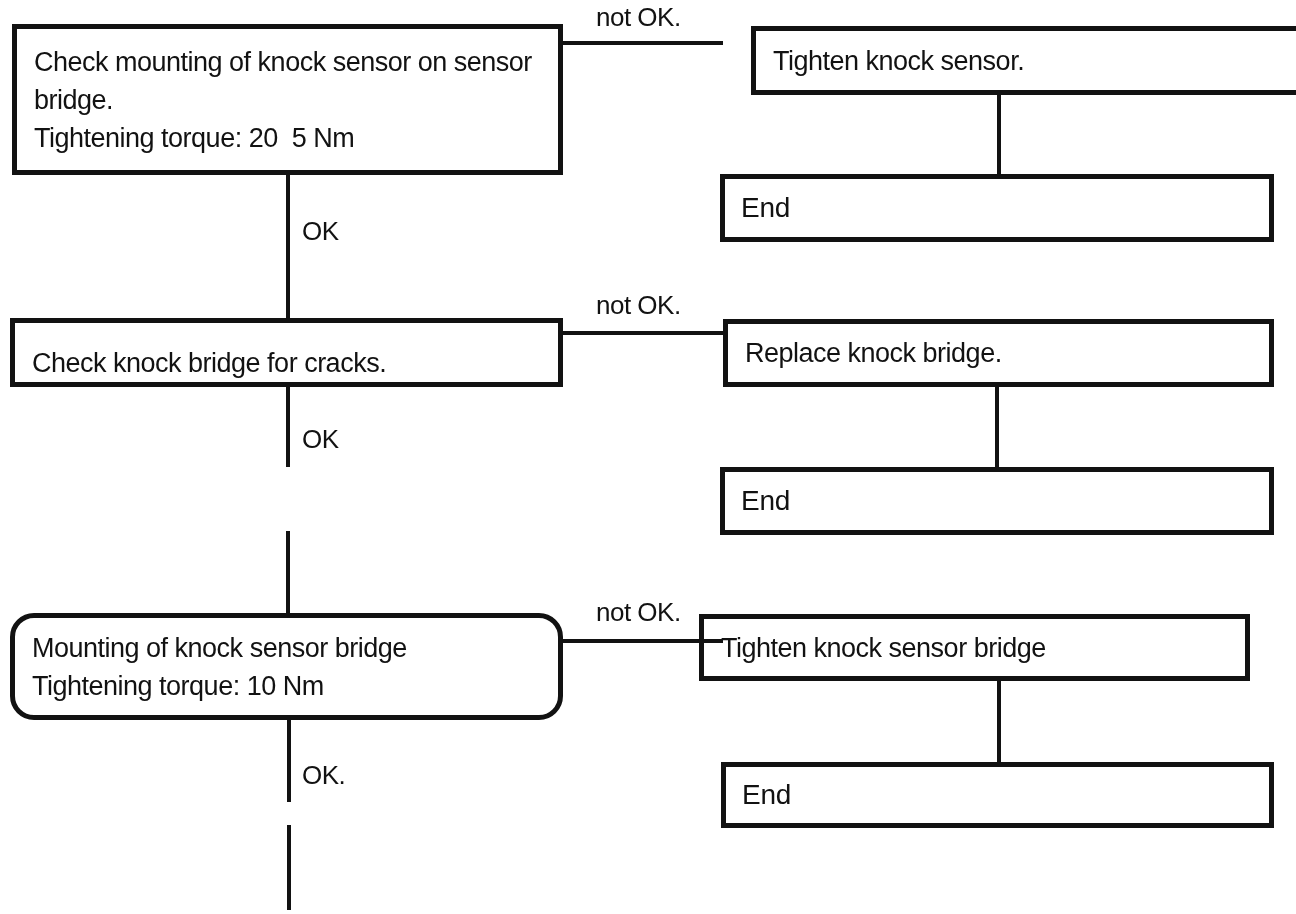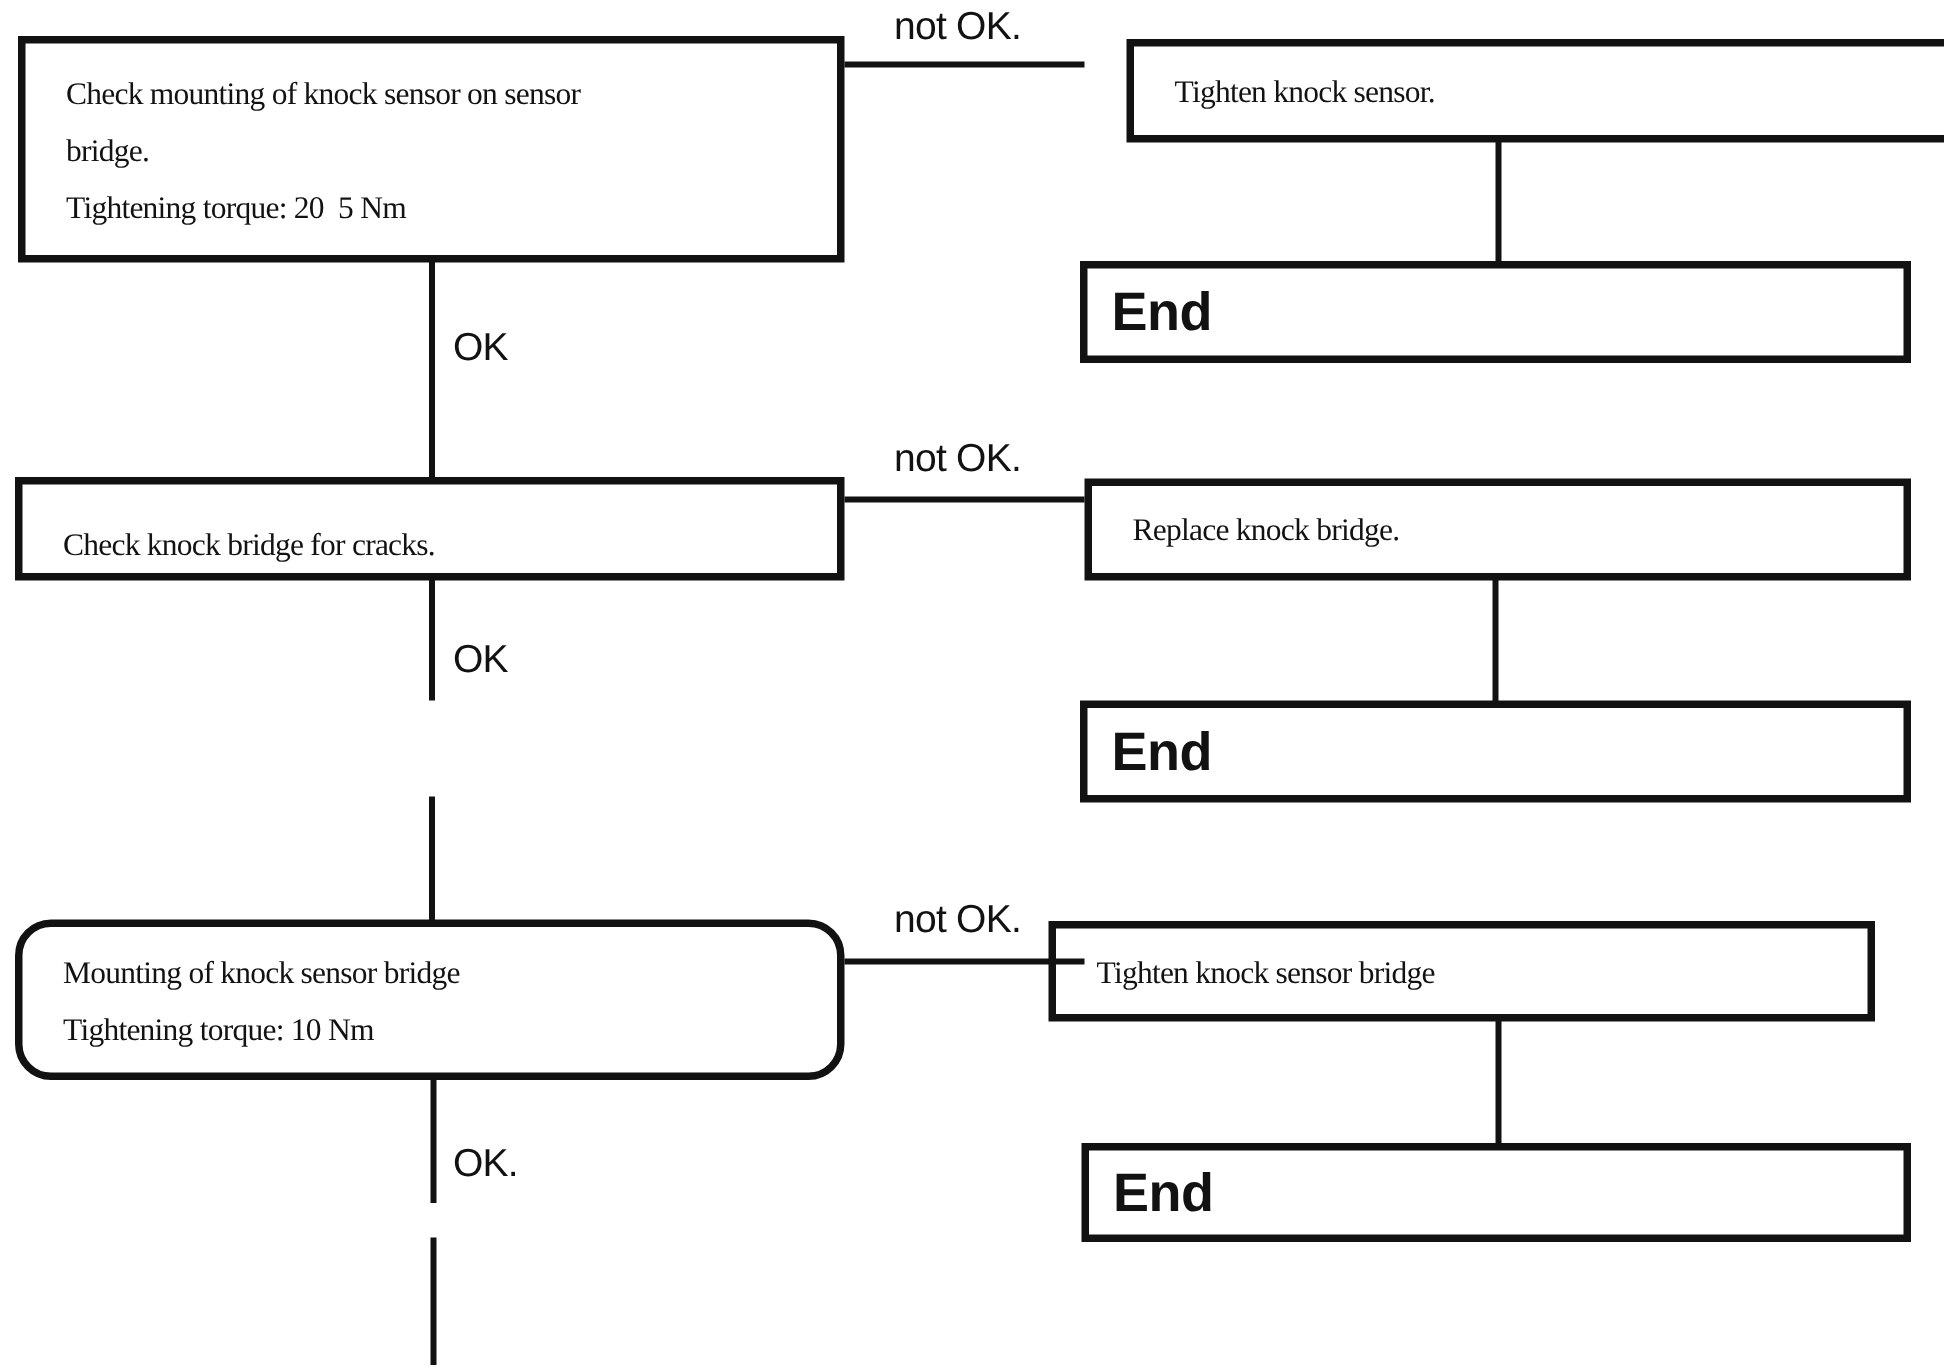--- a/index.html
+++ b/index.html
@@ -15,30 +15,29 @@
   .box {
     position: absolute;
     box-sizing: border-box;
     border: 5px solid #121212;
     background: #ffffff;
     display: flex;
     flex-direction: column;
     justify-content: center;
   }
   .box-line {
-    font-size: 21px;
+    font-size: 27px;
     line-height: 38px;
     letter-spacing: -0.5px;
     white-space: pre;
-    padding-left: 27px;
-    font-family: Liberation Serif, serif;
+    padding-left: 17px;
   }
   .end-label {
-    font-size: 36px;
-    font-weight: bold;
+    font-size: 28px;
+    font-weight: normal;
     letter-spacing: -0.3px;
     padding-left: 16px;
     white-space: pre;
   }
   .hline { position: absolute; height: 4px; background: #121212; }
   .vline { position: absolute; width: 4px; background: #121212; }
   .edge-label {
     position: absolute;
     font-size: 26px;
     letter-spacing: -0.5px;

